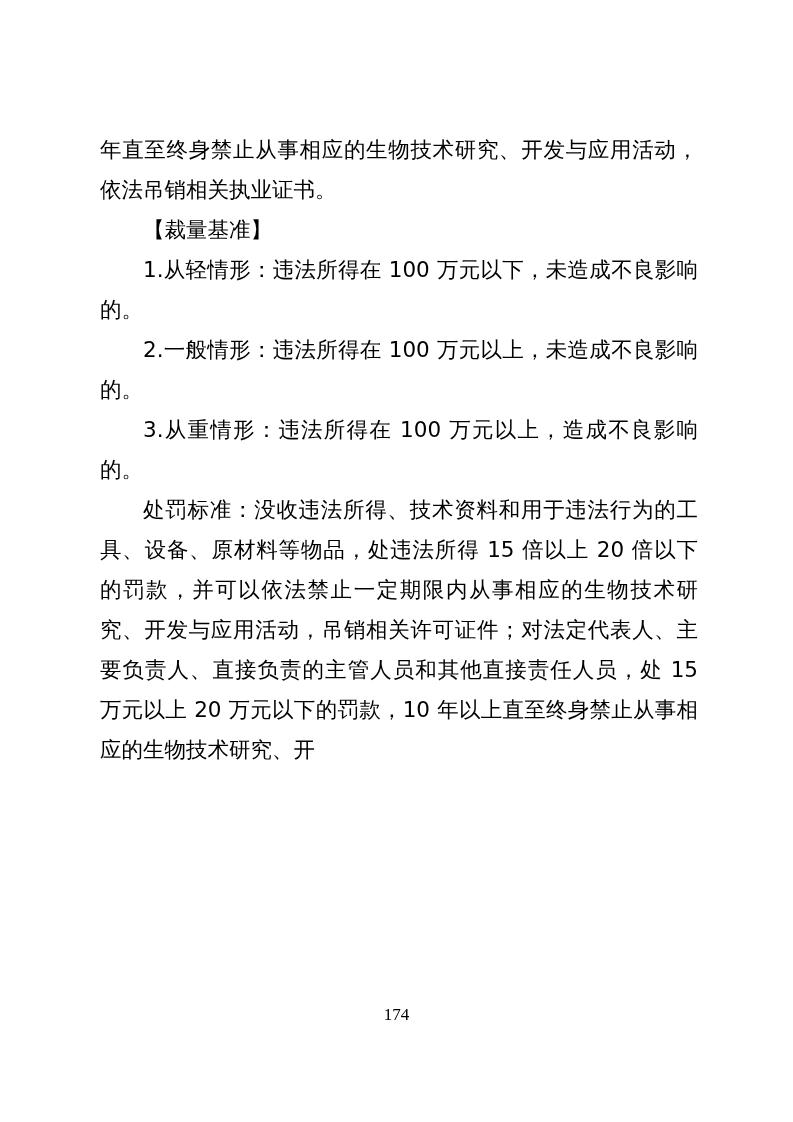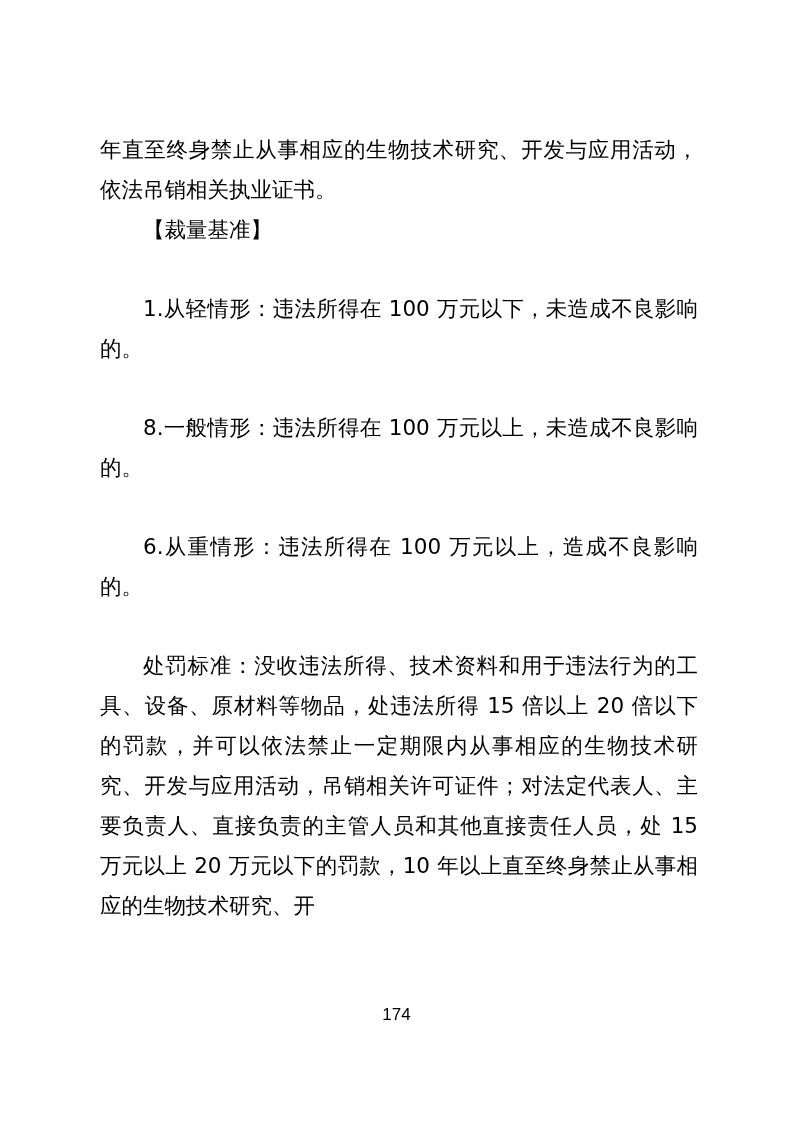--- a/index.html
+++ b/index.html
@@ -36,45 +36,44 @@
     padding: 0;
   }
   .para {
     font-size: 21.5px;
     line-height: 40px;
     text-align: justify;
     text-justify: inter-ideograph;
   }
   .indent {
     text-indent: 43px;
-    margin-top: 39px;
   }
   .bold {
     font-weight: normal;
   }
   .heading {
     font-weight: bold;
     text-indent: 43px;
   }
   .page-number {
     position: absolute;
     left: 0;
     top: 1005px;
     width: 793px;
     text-align: center;
     font-size: 17px;
-    font-family: Liberation Sans, sans-serif;
+    font-family: Liberation Serif, serif;
   }
 </style>
 </head>
 <body>
 
 <div class="page">
   <div class="body-text" id="content">
       <p class="para"><span>年直至终身禁止从事相应的生物技术研究、开发与应用活动，依法吊销相关执业证书。</span></p>
       <p class="para heading"><span class="bold">【裁量基准】</span></p>
       <p class="para indent"><span class="bold">1.从轻情形：</span><span>违法所得在 100 万元以下，未造成不良影响的。</span></p>
-      <p class="para indent"><span class="bold">8.一般情形：</span><span>违法所得在 100 万元以上，未造成不良影响的。</span></p>
-      <p class="para indent"><span class="bold">6.从重情形：</span><span>违法所得在 100 万元以上，造成不良影响的。</span></p>
+      <p class="para indent"><span class="bold">2.一般情形：</span><span>违法所得在 100 万元以上，未造成不良影响的。</span></p>
+      <p class="para indent"><span class="bold">3.从重情形：</span><span>违法所得在 100 万元以上，造成不良影响的。</span></p>
       <p class="para indent"><span class="bold">处罚标准：</span><span>没收违法所得、技术资料和用于违法行为的工具、设备、原材料等物品，处违法所得 15 倍以上 20 倍以下的罚款，并可以依法禁止一定期限内从事相应的生物技术研究、开发与应用活动，吊销相关许可证件；对法定代表人、主要负责人、直接负责的主管人员和其他直接责任人员，处 15 万元以上 20 万元以下的罚款，10 年以上直至终身禁止从事相应的生物技术研究、开</span></p>
     </div>
 </div>
 <div class="page-number">174</div>
 
 </body></html>

